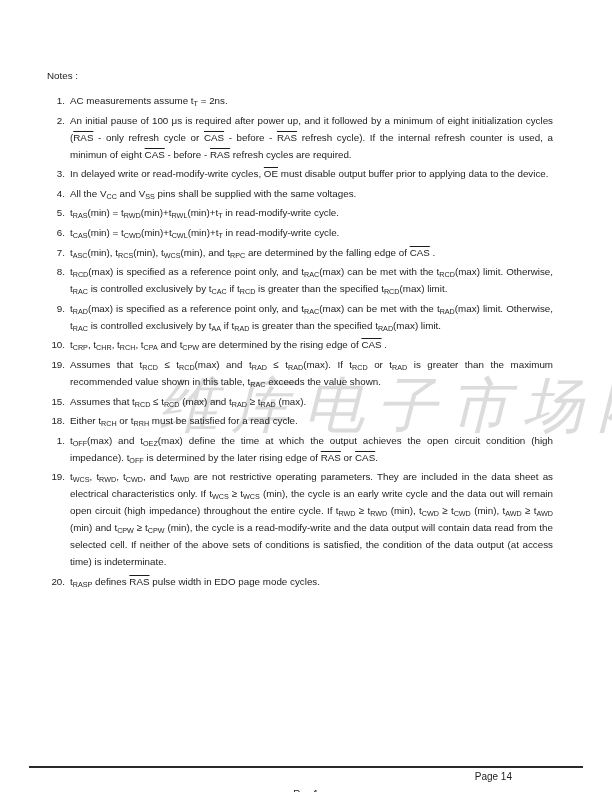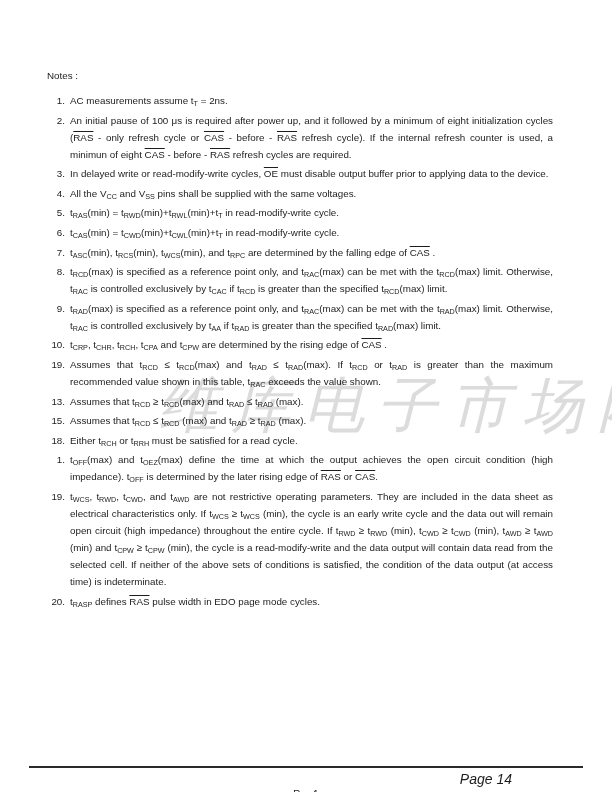--- a/index.html
+++ b/index.html
@@ -61,23 +61,22 @@
     right: 0;
     top: 789px;
     text-align: center;
     font-size: 10px;
     z-index: 1;
   }
   .footer-page {
     position: absolute;
     right: 100px;
     top: 771px;
-    font-size: 14px;
+    font-size: 10px;
     z-index: 1;
-    font-style: italic;
   }
 </style>
 </head>
 <body>
 
 <div class="page">
   <div class="watermark">维库电子市场网</div>
 
   <div class="content">
     <div class="heading">Notes :</div>
@@ -120,24 +119,20 @@
         </div>
         <div class="note">
           <span class="num">10.</span>
           <span class="txt">t<sub>CRP</sub>, t<sub>CHR</sub>, t<sub>RCH</sub>, t<sub>CPA</sub> and t<sub>CPW</sub> are determined by the rising edge of <span class="ov">CAS</span> .</span>
         </div>
         <div class="note">
           <span class="num">19.</span>
           <span class="txt">Assumes that t<sub>RCD</sub> ≤ t<sub>RCD</sub>(max) and t<sub>RAD</sub> ≤ t<sub>RAD</sub>(max). If t<sub>RCD</sub> or t<sub>RAD</sub> is greater than the maximum recommended value shown in this table, t<sub>RAC</sub> exceeds the value shown.</span>
         </div>
         <div class="note">
-          <span class="num">13.</span>
-          <span class="txt">Assumes that t<sub>RCD</sub> ≥ t<sub>RCD</sub>(max) and t<sub>RAD</sub> ≤ t<sub>RAD</sub> (max).</span>
-        </div>
-        <div class="note">
           <span class="num">15.</span>
           <span class="txt">Assumes that t<sub>RCD</sub> ≤ t<sub>RCD</sub> (max) and t<sub>RAD</sub> ≥ t<sub>RAD</sub> (max).</span>
         </div>
         <div class="note">
           <span class="num">18.</span>
           <span class="txt">Either t<sub>RCH</sub> or t<sub>RRH</sub> must be satisfied for a read cycle.</span>
         </div>
         <div class="note">
           <span class="num">1.</span>
           <span class="txt">t<sub>OFF</sub>(max) and t<sub>OEZ</sub>(max) define the time at which the output achieves the open circuit condition (high impedance). t<sub>OFF</sub> is determined by the later rising edge of <span class="ov">RAS</span> or <span class="ov">CAS</span>.</span>

